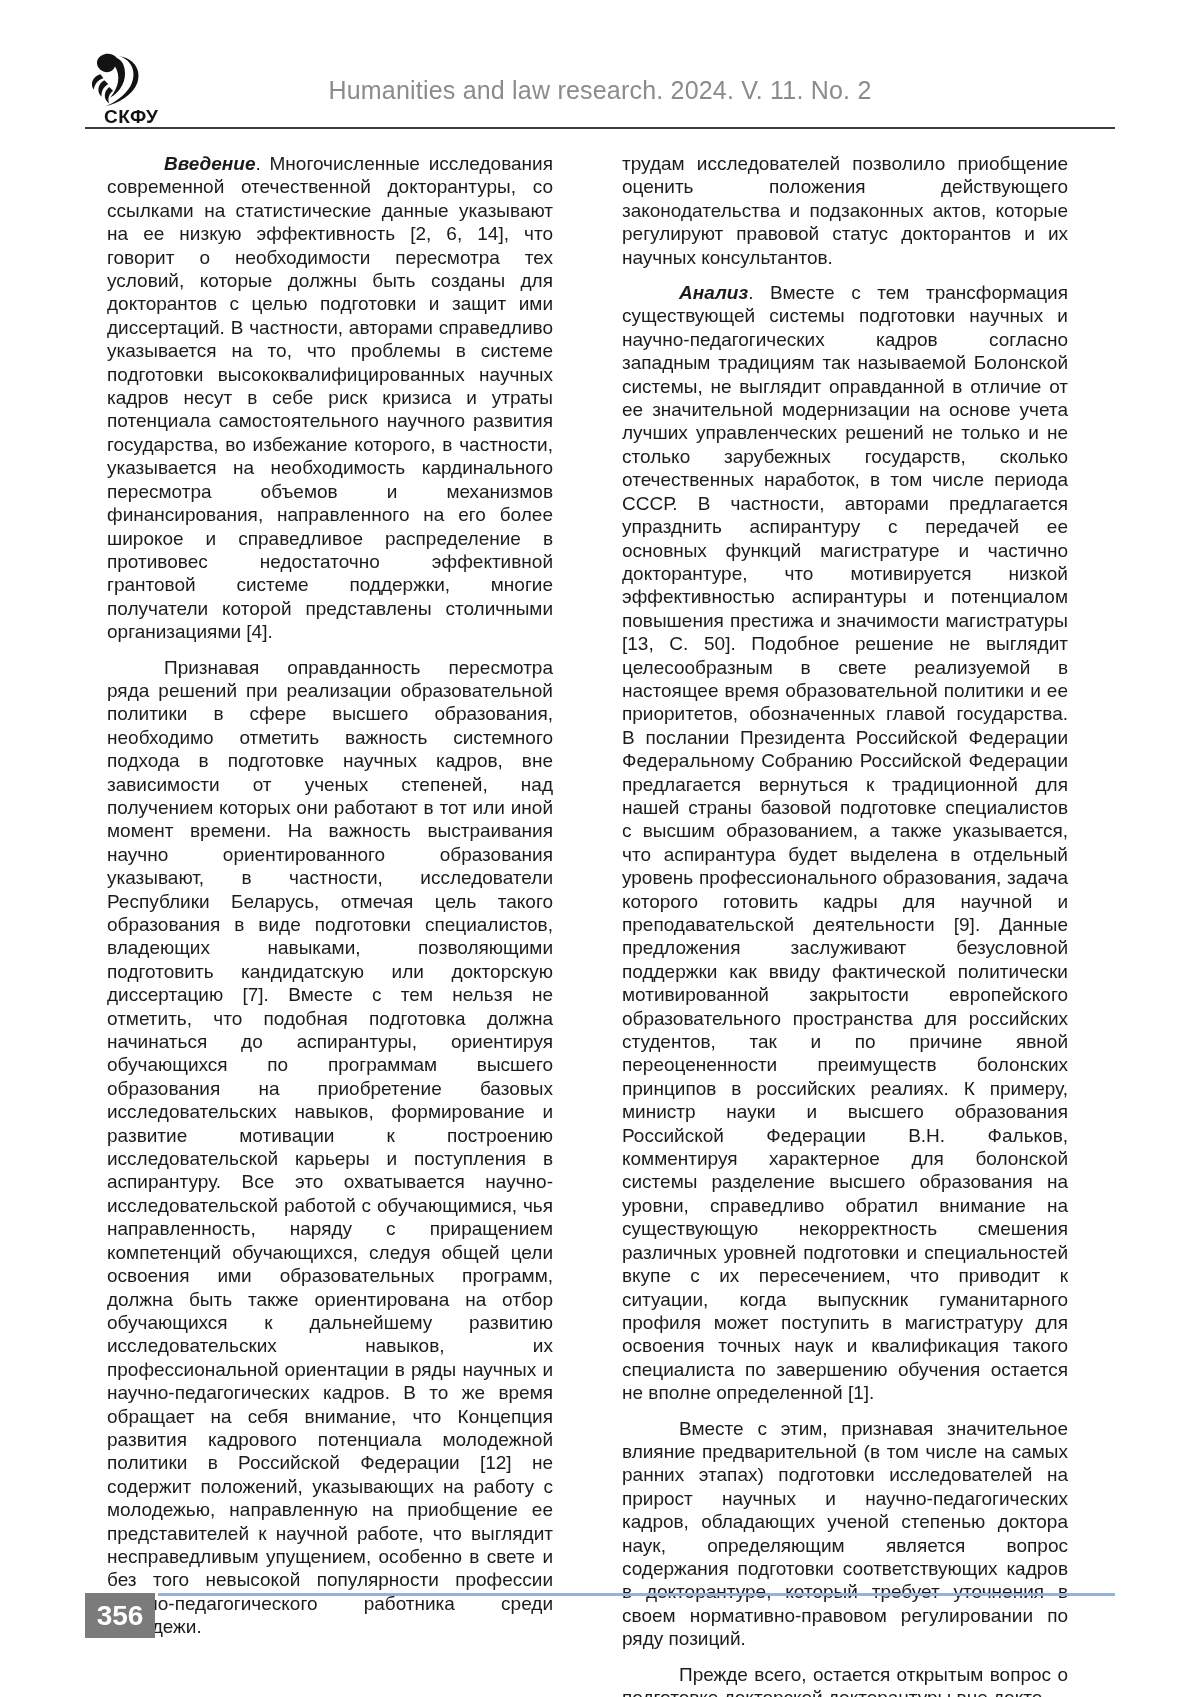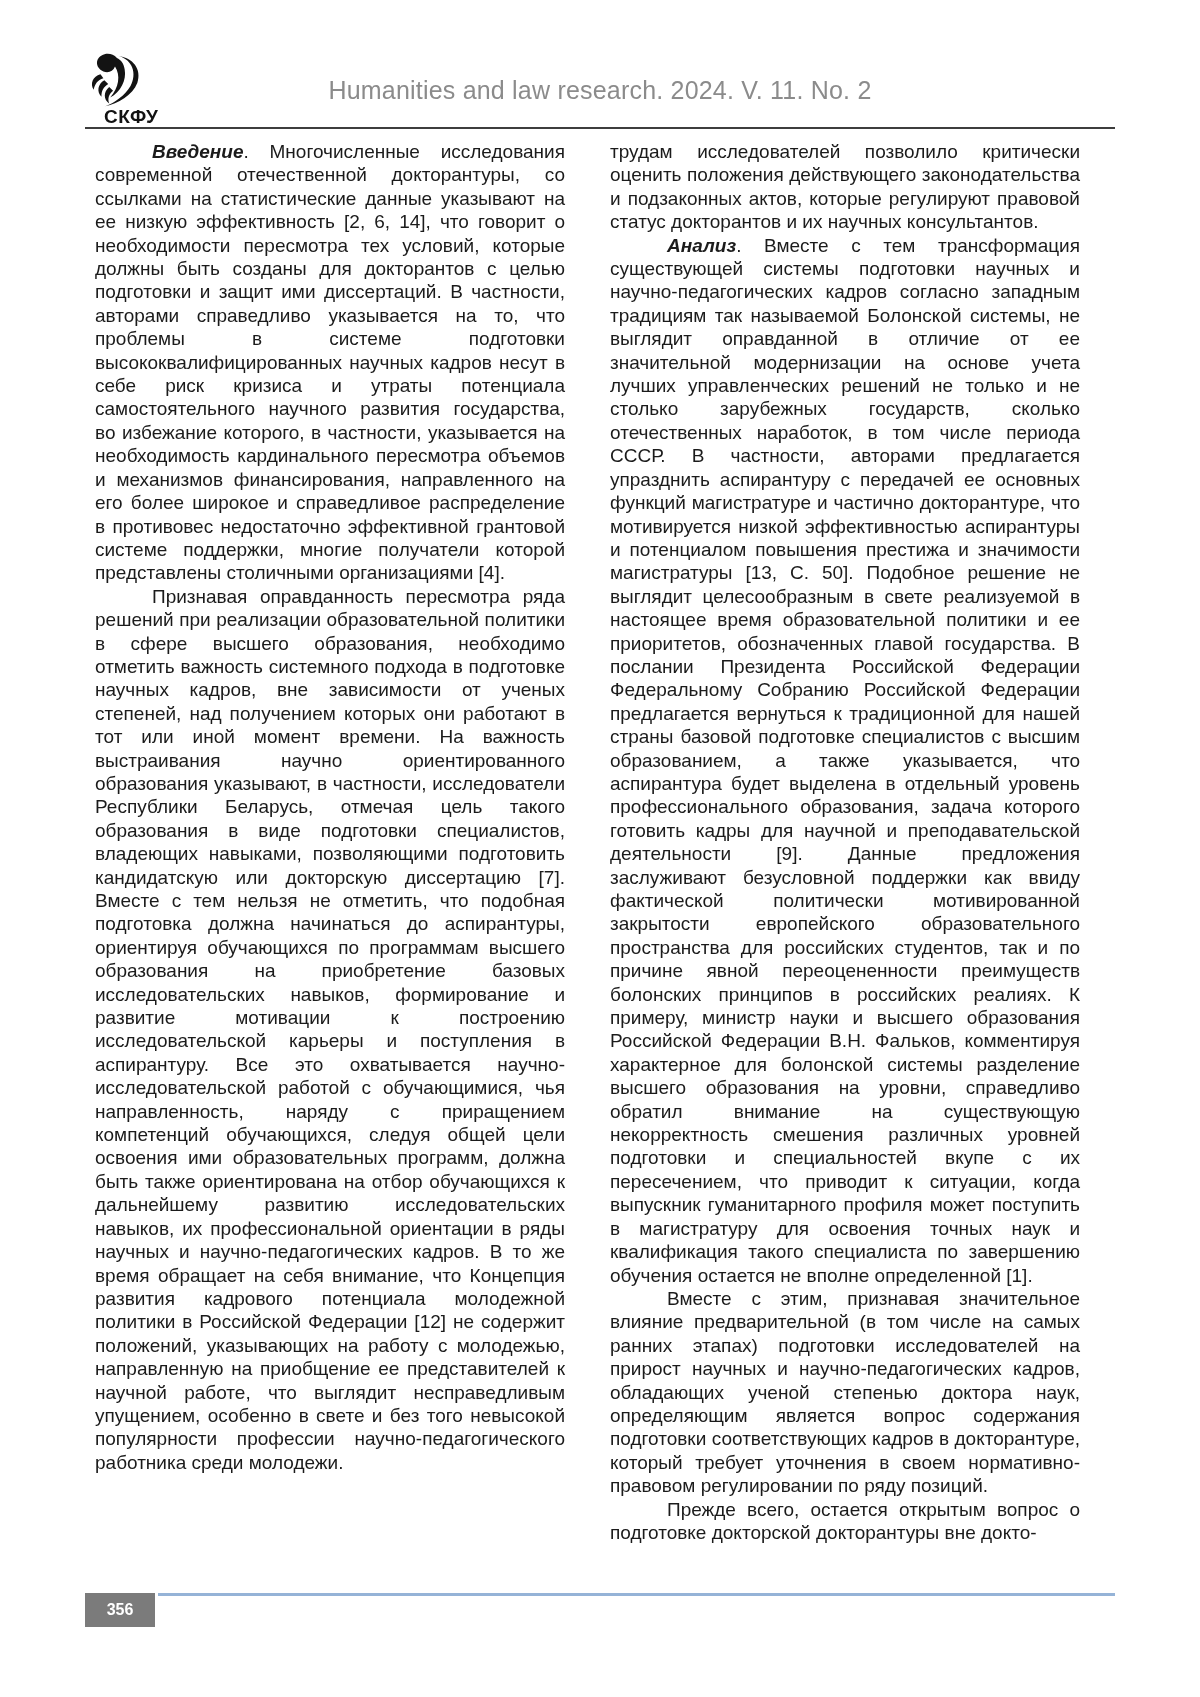--- a/index.html
+++ b/index.html
@@ -32,29 +32,29 @@
   .columns{
     position:absolute;left:95px;top:140px;width:985px;
     display:flex;gap:45px;
   }
   .col{
     width:470px;
     font-size:19px;line-height:23.4px;
     text-align:justify;
     hyphens:auto;
   }
-  .col p{margin:0;text-indent:57px;}
+  .col p{margin:12px;text-indent:57px;}
   .col p.no-indent{text-indent:0;}
   .lead{font-weight:700;font-style:italic;}
   
   .page-number{
-    position:absolute;left:85px;top:1593px;width:70px;height:34px;
+    position:absolute;left:85px;top:1593px;width:70px;height:45px;
     background:#7b7b7b;color:#ffffff;
     display:flex;align-items:center;justify-content:center;
-    font-size:16px;font-weight:700;
+    font-size:28px;font-weight:700;
   }
   .footer-line{
     position:absolute;left:158px;top:1593px;width:957px;height:3px;
     background:#95b3d7;
   }
 </style>
 </head>
 <body>
 
 <div class="page" style="color: rgb(27, 27, 27);">
@@ -80,21 +80,21 @@
     <div class="journal-title" style="color: rgb(139, 139, 139);">Humanities and law research. 2024. V. 11. No. 2</div>
     <div class="header-rule" style="border-top-color: rgb(61, 61, 61);"></div>
   </header>
 
   <main class="columns">
     <section class="col" id="col-left">
         <p><span class="lead">Введение</span>. Многочисленные исследования современной отечественной докторантуры, со ссылками на статистические данные указывают на ее низкую эффективность [2, 6, 14], что говорит о необходимости пересмотра тех условий, которые должны быть созданы для докторантов с целью подготовки и защит ими диссертаций. В частности, авторами справедливо указывается на то, что проблемы в системе подготовки высококвалифицированных научных кадров несут в себе риск кризиса и утраты потенциала самостоятельного научного развития государства, во избежание которого, в частности, указывается на необходимость кардинального пересмотра объемов и механизмов финансирования, направленного на его более широкое и справедливое распределение в противовес недостаточно эффективной грантовой системе поддержки, многие получатели которой представлены столичными организациями [4].</p>
         <p>Признавая оправданность пересмотра ряда решений при реализации образовательной политики в сфере высшего образования, необходимо отметить важность системного подхода в подготовке научных кадров, вне зависимости от ученых степеней, над получением которых они работают в тот или иной момент времени. На важность выстраивания научно ориентированного образования указывают, в частности, исследователи Республики Беларусь, отмечая цель такого образования в виде подготовки специалистов, владеющих навыками, позволяющими подготовить кандидатскую или докторскую диссертацию [7]. Вместе с тем нельзя не отметить, что подобная подготовка должна начинаться до аспирантуры, ориентируя обучающихся по программам высшего образования на приобретение базовых исследовательских навыков, формирование и развитие мотивации к построению исследовательской карьеры и поступления в аспирантуру. Все это охватывается научно-исследовательской работой с обучающимися, чья направленность, наряду с приращением компетенций обучающихся, следуя общей цели освоения ими образовательных программ, должна быть также ориентирована на отбор обучающихся к дальнейшему развитию исследовательских навыков, их профессиональной ориентации в ряды научных и научно-педагогических кадров. В то же время обращает на себя внимание, что Концепция развития кадрового потенциала молодежной политики в Российской Федерации [12] не содержит положений, указывающих на работу с молодежью, направленную на приобщение ее представителей к научной работе, что выглядит несправедливым упущением, особенно в свете и без того невысокой популярности профессии научно-педагогического работника среди молодежи.</p>
       </section>
     <section class="col" id="col-right">
-        <p class="no-indent">трудам исследователей позволило критически оценить положения действующего законодательства и подзаконных актов, которые регулируют правовой статус докторантов и их научных консультантов.</p>
+        <p class="no-indent">трудам исследователей позволило приобщение оценить положения действующего законодательства и подзаконных актов, которые регулируют правовой статус докторантов и их научных консультантов.</p>
         <p><span class="lead">Анализ</span>. Вместе с тем трансформация существующей системы подготовки научных и научно-педагогических кадров согласно западным традициям так называемой Болонской системы, не выглядит оправданной в отличие от ее значительной модернизации на основе учета лучших управленческих решений не только и не столько зарубежных государств, сколько отечественных наработок, в том числе периода СССР. В частности, авторами предлагается упразднить аспирантуру с передачей ее основных функций магистратуре и частично докторантуре, что мотивируется низкой эффективностью аспирантуры и потенциалом повышения престижа и значимости магистратуры [13, С. 50]. Подобное решение не выглядит целесообразным в свете реализуемой в настоящее время образовательной политики и ее приоритетов, обозначенных главой государства. В послании Президента Российской Федерации Федеральному Собранию Российской Федерации предлагается вернуться к традиционной для нашей страны базовой подготовке специалистов с высшим образованием, а также указывается, что аспирантура будет выделена в отдельный уровень профессионального образования, задача которого готовить кадры для научной и преподавательской деятельности [9]. Данные предложения заслуживают безусловной поддержки как ввиду фактической политически мотивированной закрытости европейского образовательного пространства для российских студентов, так и по причине явной переоцененности преимуществ болонских принципов в российских реалиях. К примеру, министр науки и высшего образования Российской Федерации В.Н. Фальков, комментируя характерное для болонской системы разделение высшего образования на уровни, справедливо обратил внимание на существующую некорректность смешения различных уровней подготовки и специальностей вкупе с их пересечением, что приводит к ситуации, когда выпускник гуманитарного профиля может поступить в магистратуру для освоения точных наук и квалификация такого специалиста по завершению обучения остается не вполне определенной [1].</p>
         <p>Вместе с этим, признавая значительное влияние предварительной (в том числе на самых ранних этапах) подготовки исследователей на прирост научных и научно-педагогических кадров, обладающих ученой степенью доктора наук, определяющим является вопрос содержания подготовки соответствующих кадров в докторантуре, который требует уточнения в своем нормативно-правовом регулировании по ряду позиций.</p>
         <p>Прежде всего, остается открытым вопрос о подготовке докторской докторантуры вне докто-</p>
       </section>
   </main>
 
   <footer>
     <div class="page-number" style="background: rgb(123, 123, 123);">356</div>
     <div class="footer-line" style="background: rgb(149, 179, 215);"></div>
   </footer>

